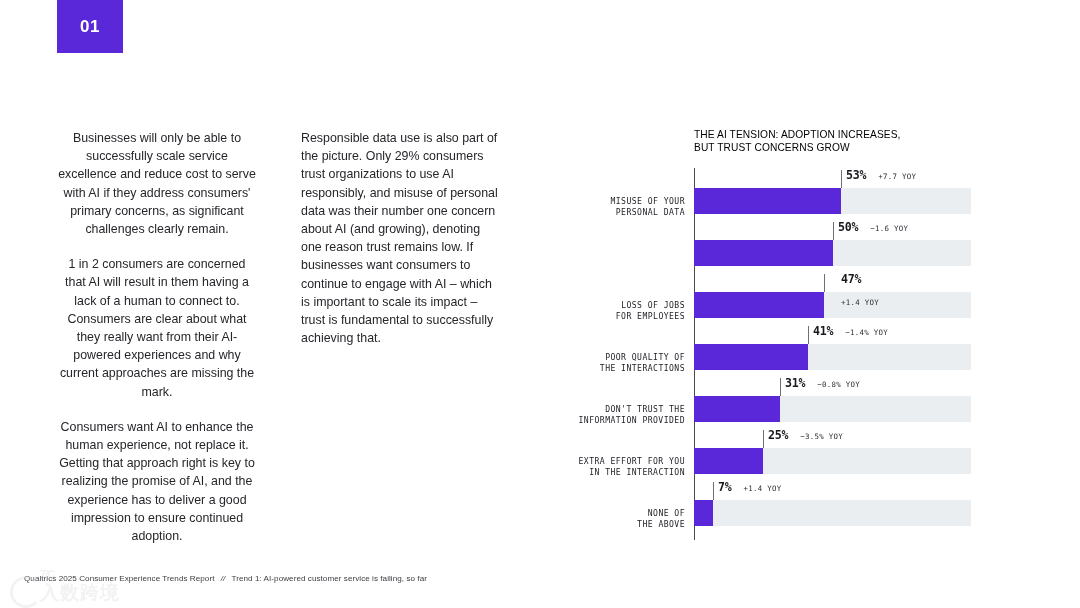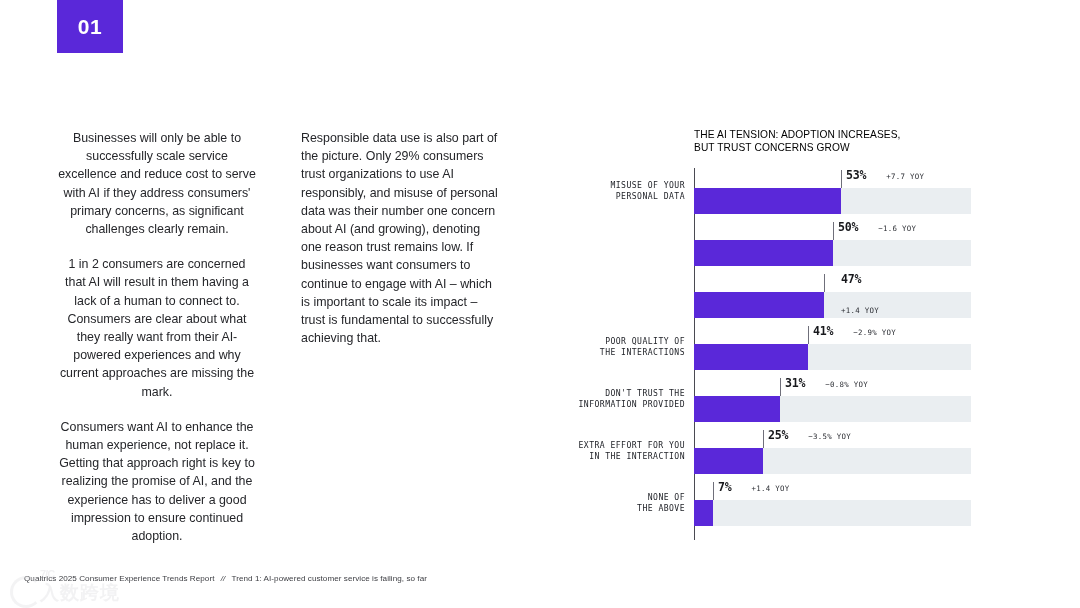--- a/index.html
+++ b/index.html
@@ -23,21 +23,21 @@
     top: 0px;
     width: 66px;
     height: 53px;
     background: #5a28d9;
     display: flex;
     align-items: center;
     justify-content: center;
   }
   #section-badge .num {
     color: #ffffff;
-    font-size: 21px;
+    font-size: 17px;
     font-weight: bold;
     letter-spacing: 0.5px;
   }
 
   
   .text-col {
     position: absolute;
     font-size: 12.4px;
     line-height: 18.2px;
     color: #25262a;
@@ -82,21 +82,21 @@
   .bar-row {
     position: absolute;
     left: 0px;
     width: 277px;
     height: 52px;
   }
   
   .bar-label {
     position: absolute;
     right: 100%;
-    top: 12px;
+    top: 28px;
     width: 190px;
     margin-right: 9px;
     text-align: right;
     font-family: "DejaVu Sans Mono", "Liberation Mono", monospace;
     font-size: 8.1px;
     line-height: 10.6px;
     letter-spacing: 0.45px;
     color: #22242a;
     white-space: pre-line;
   }
@@ -124,21 +124,21 @@
     width: 1.2px;
     height: 18px;
     background: #6f6f7a;
   }
   .bar-annot {
     position: absolute;
     top: 0px;
     white-space: nowrap;
     display: flex;
     align-items: baseline;
-    gap: 20px;
+    gap: 12px;
   }
   .bar-value {
     font-family: "DejaVu Sans Mono", "Liberation Mono", monospace;
     font-size: 11.6px;
     font-weight: bold;
     color: #17181c;
     letter-spacing: -0.2px;
   }
   .bar-yoy {
     font-family: "DejaVu Sans Mono", "Liberation Mono", monospace;
@@ -237,37 +237,39 @@
     <div class="bar-row" style="top: 52px;">
       <div class="bar-track"></div>
       <div class="bar-fill" style="width: 139px; background: rgb(90, 40, 217);"></div>
       <div class="bar-tick" style="left: 139px;"></div>
       <div class="bar-annot" style="left: 144px;">
         <span class="bar-value">50%</span>
         <span class="bar-yoy">−1.6 YOY</span>
       </div>
     </div>
     <div class="bar-row" style="top: 104px;">
+      <div class="bar-label">LOSS OF JOBS
+FOR EMPLOYEES</div>
       <div class="bar-track"></div>
       <div class="bar-fill" style="width: 130px; background: rgb(90, 40, 217);"></div>
       <div class="bar-tick" style="left: 130px;"></div>
       <div class="bar-annot" style="left: 147px; flex-direction: column;">
         <span class="bar-value">47%</span>
         <span class="bar-yoy">+1.4 YOY</span>
       </div>
     </div>
     <div class="bar-row" style="top: 156px;">
       <div class="bar-label">POOR QUALITY OF
 THE INTERACTIONS</div>
       <div class="bar-track"></div>
       <div class="bar-fill" style="width: 114px; background: rgb(90, 40, 217);"></div>
       <div class="bar-tick" style="left: 114px;"></div>
       <div class="bar-annot" style="left: 119px;">
         <span class="bar-value">41%</span>
-        <span class="bar-yoy">−2.9% YOY</span>
+        <span class="bar-yoy">−1.4% YOY</span>
       </div>
     </div>
     <div class="bar-row" style="top: 208px;">
       <div class="bar-label">DON'T TRUST THE
 INFORMATION PROVIDED</div>
       <div class="bar-track"></div>
       <div class="bar-fill" style="width: 86px; background: rgb(90, 40, 217);"></div>
       <div class="bar-tick" style="left: 86px;"></div>
       <div class="bar-annot" style="left: 91px;">
         <span class="bar-value">31%</span>

